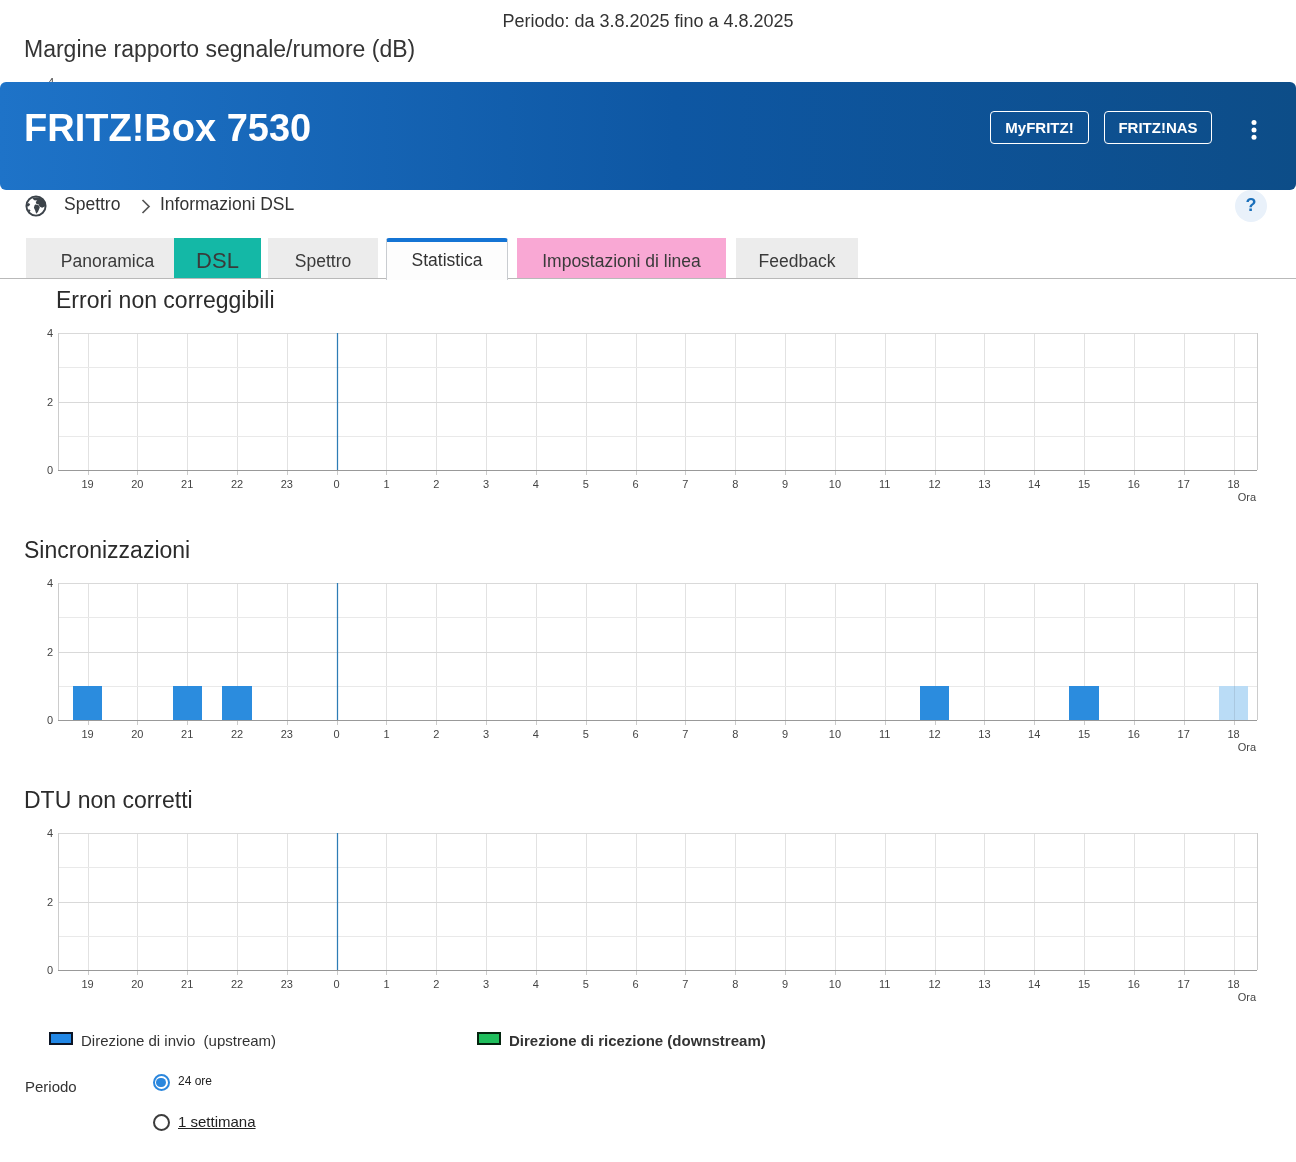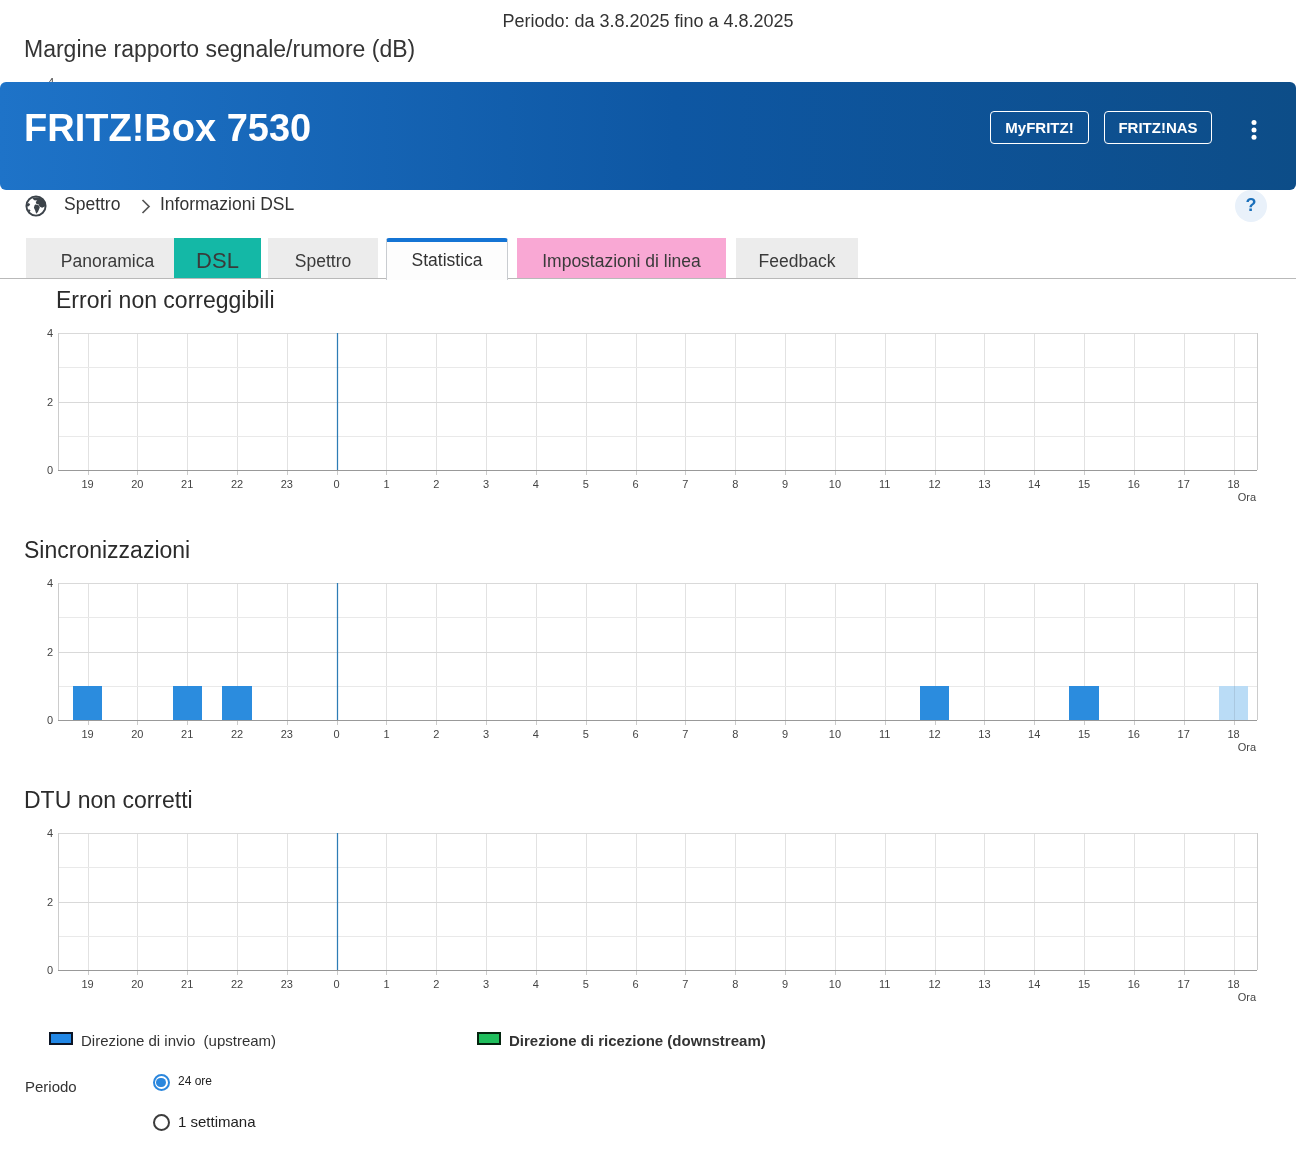--- a/index.html
+++ b/index.html
@@ -338,14 +338,14 @@
 <svg class="abs" style="left:477px;top:1032px;" width="24" height="13" viewBox="0 0 24 13">
       <rect x="1" y="1" width="22" height="11" fill="#1fbe5c" stroke="#04230e" stroke-width="2"></rect>
     </svg>
 <div class="abs" style="left:509px;top:1031.5px;font-size:15px;color:#333;font-weight:bold;">Direzione di ricezione (downstream)</div>
 
 <div class="abs" style="left:25px;top:1078px;font-size:15px;color:#333;">Periodo</div>
 <div class="abs" style="left:152.5px;top:1074.2px;width:13px;height:13px;border-radius:50%;border:2px solid #2b87dd;"></div>
 <div class="abs" style="left:156.2px;top:1077.9px;width:9.6px;height:9.6px;border-radius:50%;background:#2b87dd;"></div>
 <div class="abs" style="left:178px;top:1073.7px;font-size:12px;color:#222;">24 ore</div>
 <div class="abs" style="left:152.5px;top:1113.7px;width:13px;height:13px;border-radius:50%;border:2px solid #3c3c3c;"></div>
-<div class="abs" style="left:178px;top:1113.3px;font-size:15px;color:#222;">1 settimana</div>
+<div class="abs" style="left:178px;top:1113.3px;font-size:15px;color:#222;text-decoration:underline;">1 settimana</div>
 
 </div>
 </body></html>

